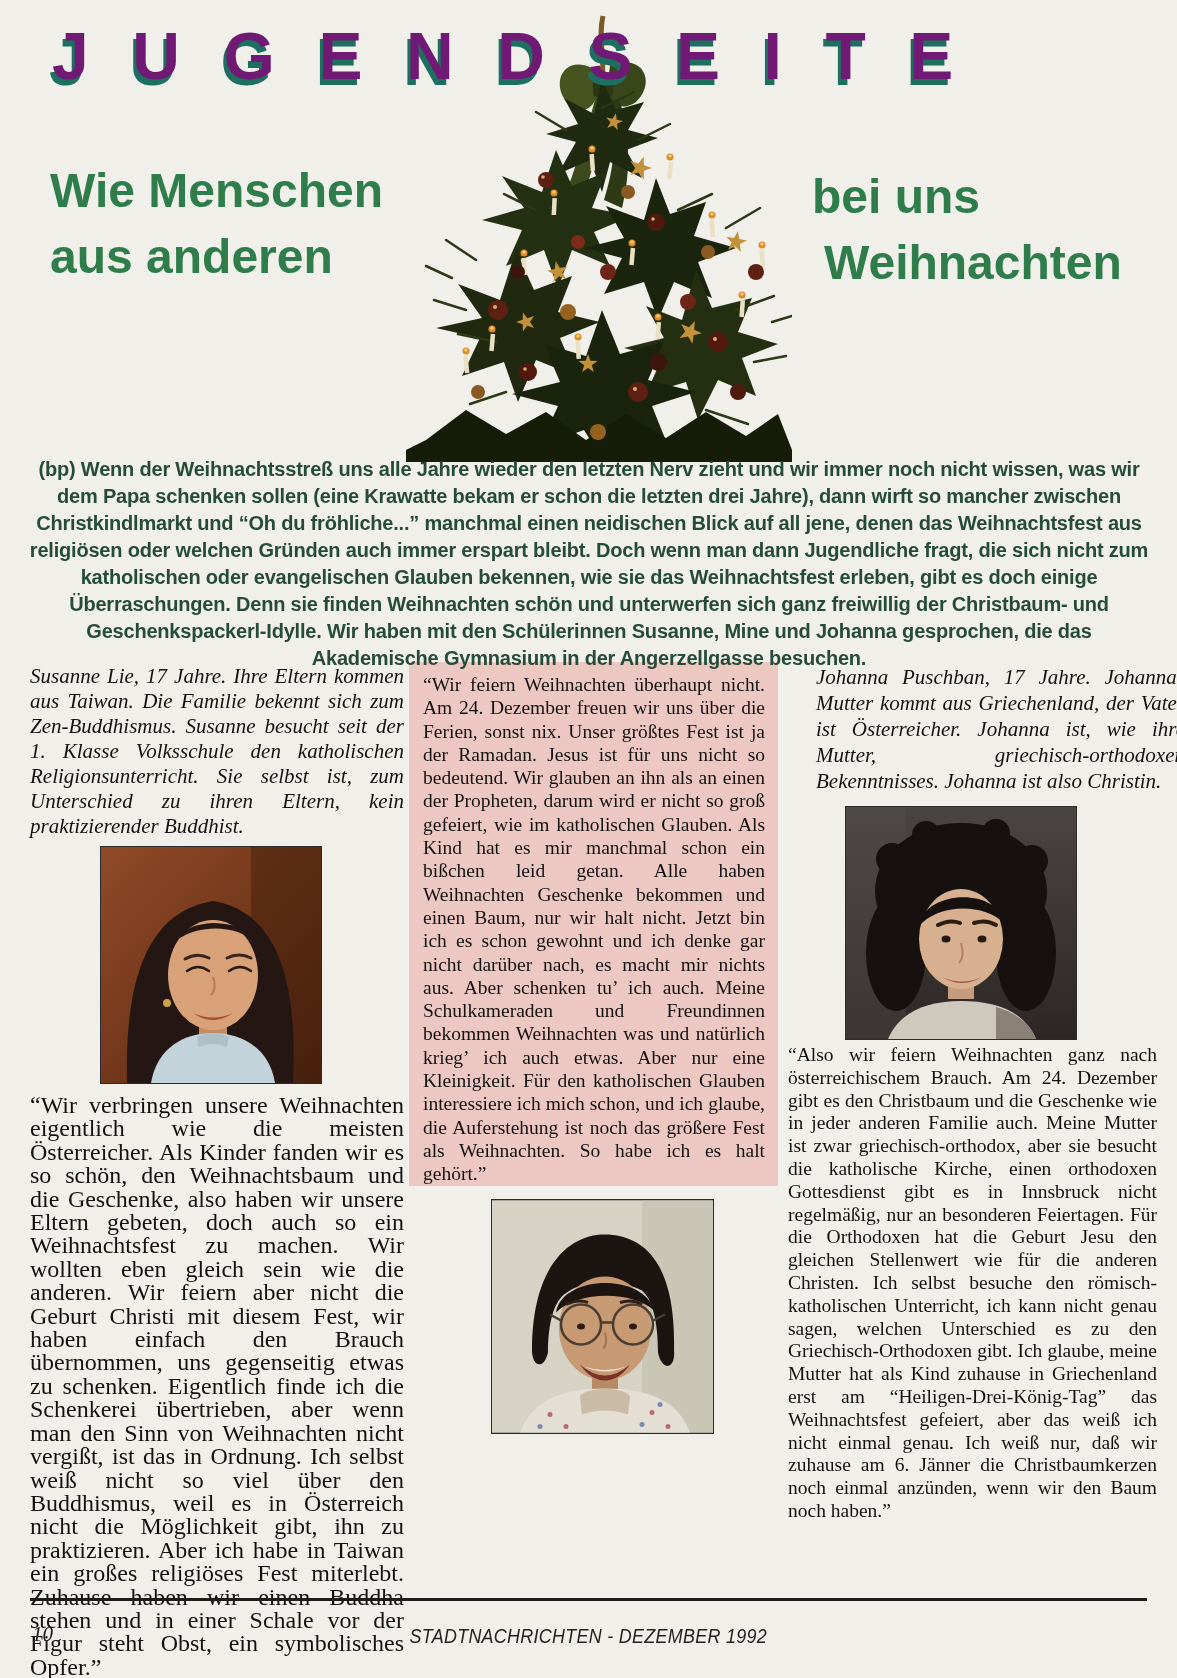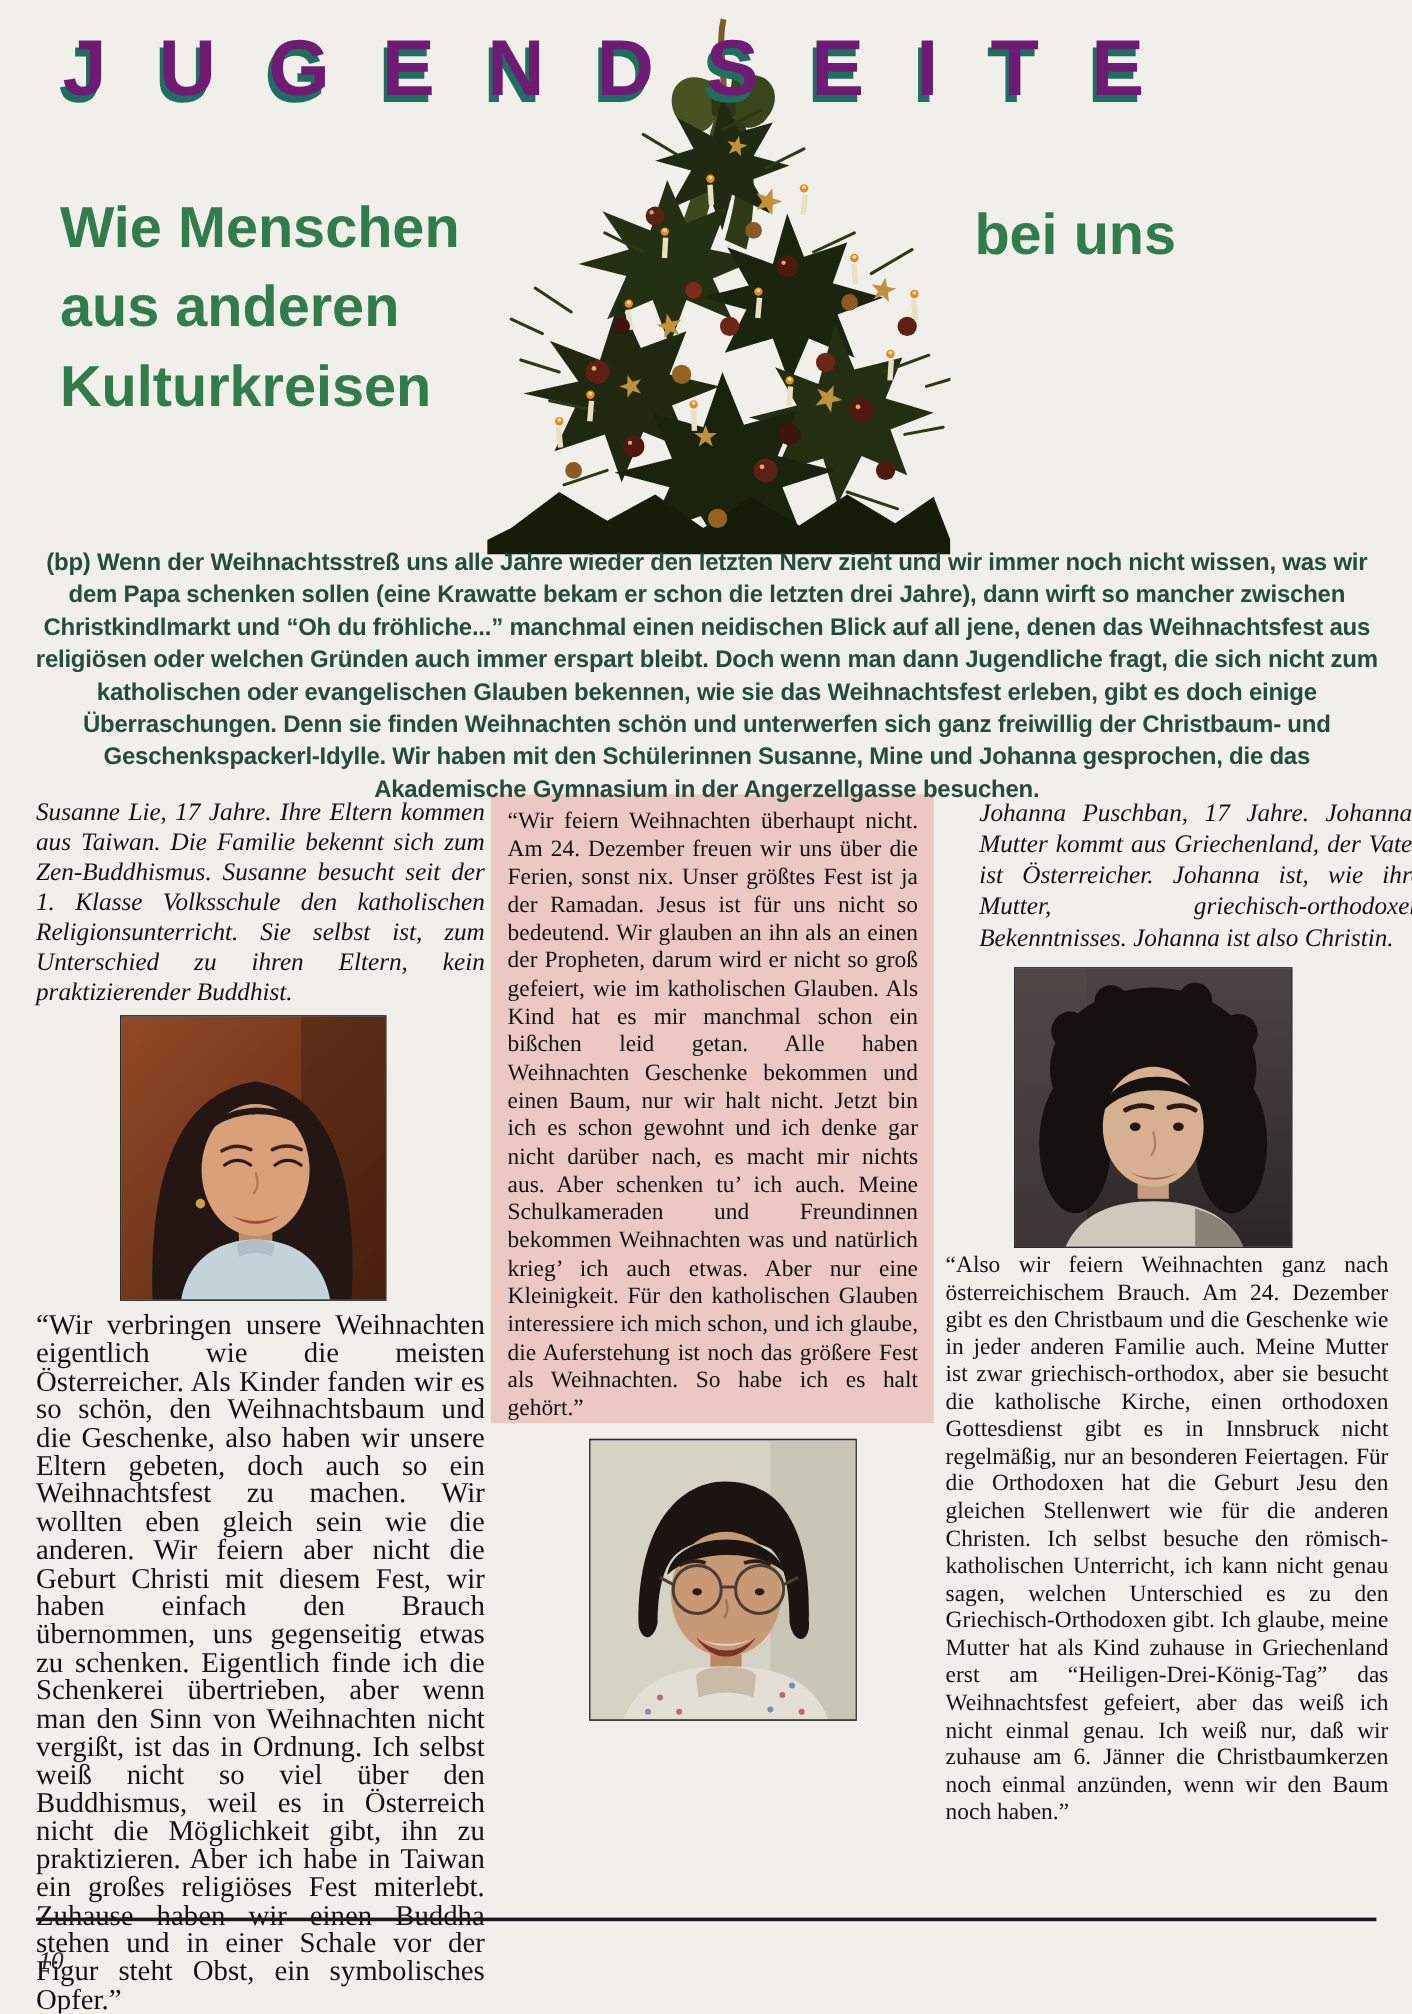--- a/index.html
+++ b/index.html
@@ -165,24 +165,24 @@
         <use href="#star" transform="translate(330,232) rotate(10) scale(1.1)"></use>
         <use href="#star" transform="translate(120,312) rotate(-18) scale(1.0)"></use>
         <use href="#star" transform="translate(208,112) rotate(12) scale(0.9)"></use>
       </g>
     </svg>
   </div>
 
   <div class="hl hl-left">
     <div class="hl-line">Wie Menschen</div>
     <div class="hl-line">aus anderen</div>
-    <div class="hl-line">Kulturkreisen</div>
   </div>
   <div class="hl hl-right">
     <div class="hl-line">bei uns</div>
+    <div class="hl-line">Weihnachten</div>
   </div>
 
   <div class="intro">(bp) Wenn der Weihnachtsstreß uns alle Jahre wieder den letzten Nerv zieht und wir immer noch nicht wissen, was wir dem Papa schenken sollen (eine Krawatte bekam er schon die letzten drei Jahre), dann wirft so mancher zwischen Christkindlmarkt und “Oh du fröhliche...” manchmal einen neidischen Blick auf all jene, denen das Weihnachtsfest aus religiösen oder welchen Gründen auch immer erspart bleibt. Doch wenn man dann Jugendliche fragt, die sich nicht zum katholischen oder evangelischen Glauben bekennen, wie sie das Weihnachtsfest erleben, gibt es doch einige Überraschungen. Denn sie finden Weihnachten schön und unterwerfen sich ganz freiwillig der Christbaum- und Geschenkspackerl-Idylle. Wir haben mit den Schülerinnen Susanne, Mine und Johanna gesprochen, die das Akademische Gymnasium in der Angerzellgasse besuchen.</div>
 
   <div class="bio" id="susanne-bio">Susanne Lie, 17 Jahre. Ihre Eltern kommen aus Taiwan. Die Familie bekennt sich zum Zen-Buddhismus. Susanne besucht seit der 1. Klasse Volksschule den katholischen Religionsunterricht. Sie selbst ist, zum Unterschied zu ihren Eltern, kein praktizierender Buddhist.</div>
 
   <div class="photo" id="susanne-photo">
     <svg viewBox="0 0 220 236" xmlns="http://www.w3.org/2000/svg" aria-hidden="true">
       <defs>
         <linearGradient id="sbg" x1="0" y1="0" x2="1" y2="1">
@@ -280,14 +280,17 @@
       <path d="M96,170 q20,12 40,0 q-20,9 -40,0 Z" fill="#a65a48"></path>
       <path d="M42,232 C54,204 82,194 115,194 C150,194 178,204 190,232 Z" fill="#cfc8bd"></path>
       <path d="M150,200 C170,206 184,216 190,232 L150,232 Z" fill="#8a8177"></path>
     </svg>
   </div>
 
   <div class="quote" id="johanna-quote">“Also wir feiern Weihnachten ganz nach österreichischem Brauch. Am 24. Dezember gibt es den Christbaum und die Geschenke wie in jeder anderen Familie auch. Meine Mutter ist zwar griechisch-orthodox, aber sie besucht die katholische Kirche, einen orthodoxen Gottesdienst gibt es in Innsbruck nicht regelmäßig, nur an besonderen Feiertagen. Für die Orthodoxen hat die Geburt Jesu den gleichen Stellenwert wie für die anderen Christen. Ich selbst besuche den römisch-katholischen Unterricht, ich kann nicht genau sagen, welchen Unterschied es zu den Griechisch-Orthodoxen gibt. Ich glaube, meine Mutter hat als Kind zuhause in Griechenland erst am “Heiligen-Drei-König-Tag” das Weihnachtsfest gefeiert, aber das weiß ich nicht einmal genau. Ich weiß nur, daß wir zuhause am 6. Jänner die Christbaumkerzen noch einmal anzünden, wenn wir den Baum noch haben.”</div>
 
   <div class="footer-rule"></div>
   <div class="page-number">10</div>
+  <div class="footer-pub-wrap">
+    <span class="footer-pub">STADTNACHRICHTEN - DEZEMBER 1992</span>
+  </div>
 
 </div>
 
 </body></html>

